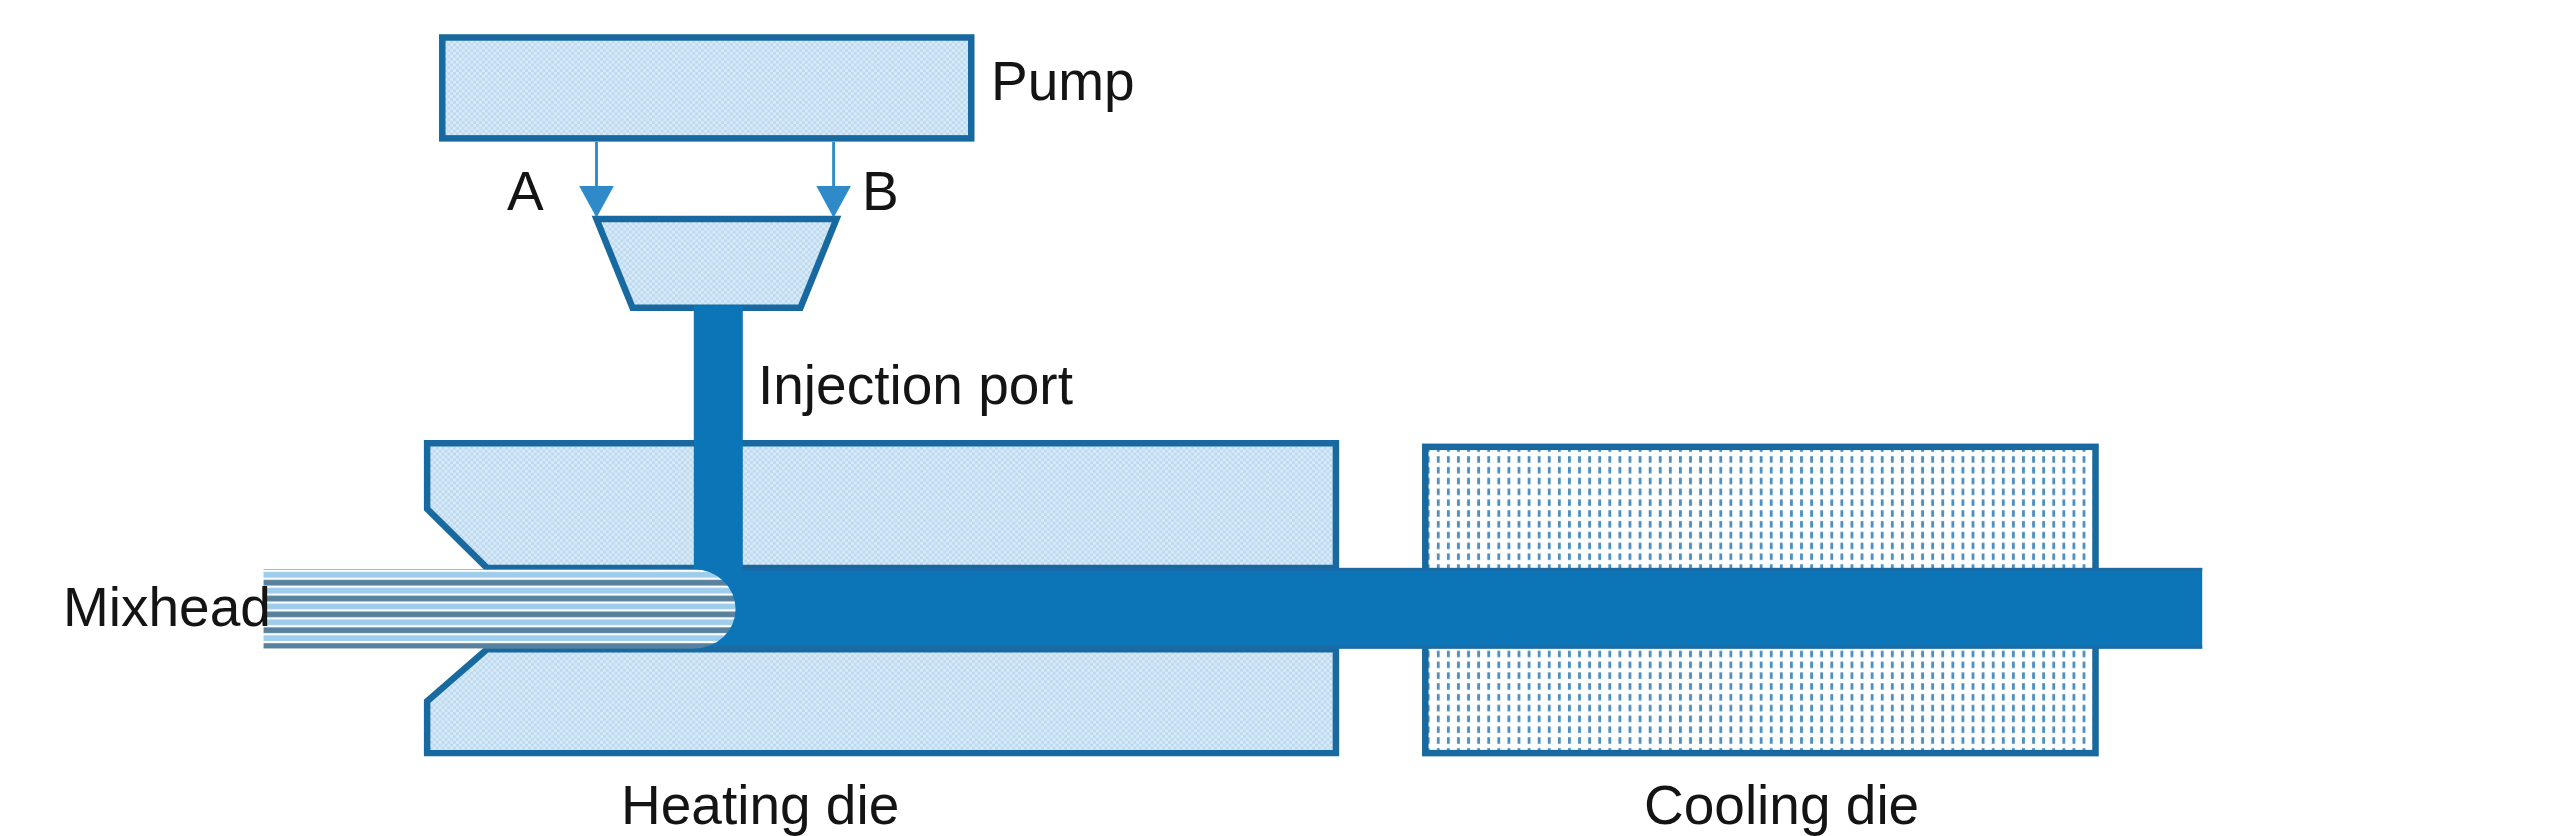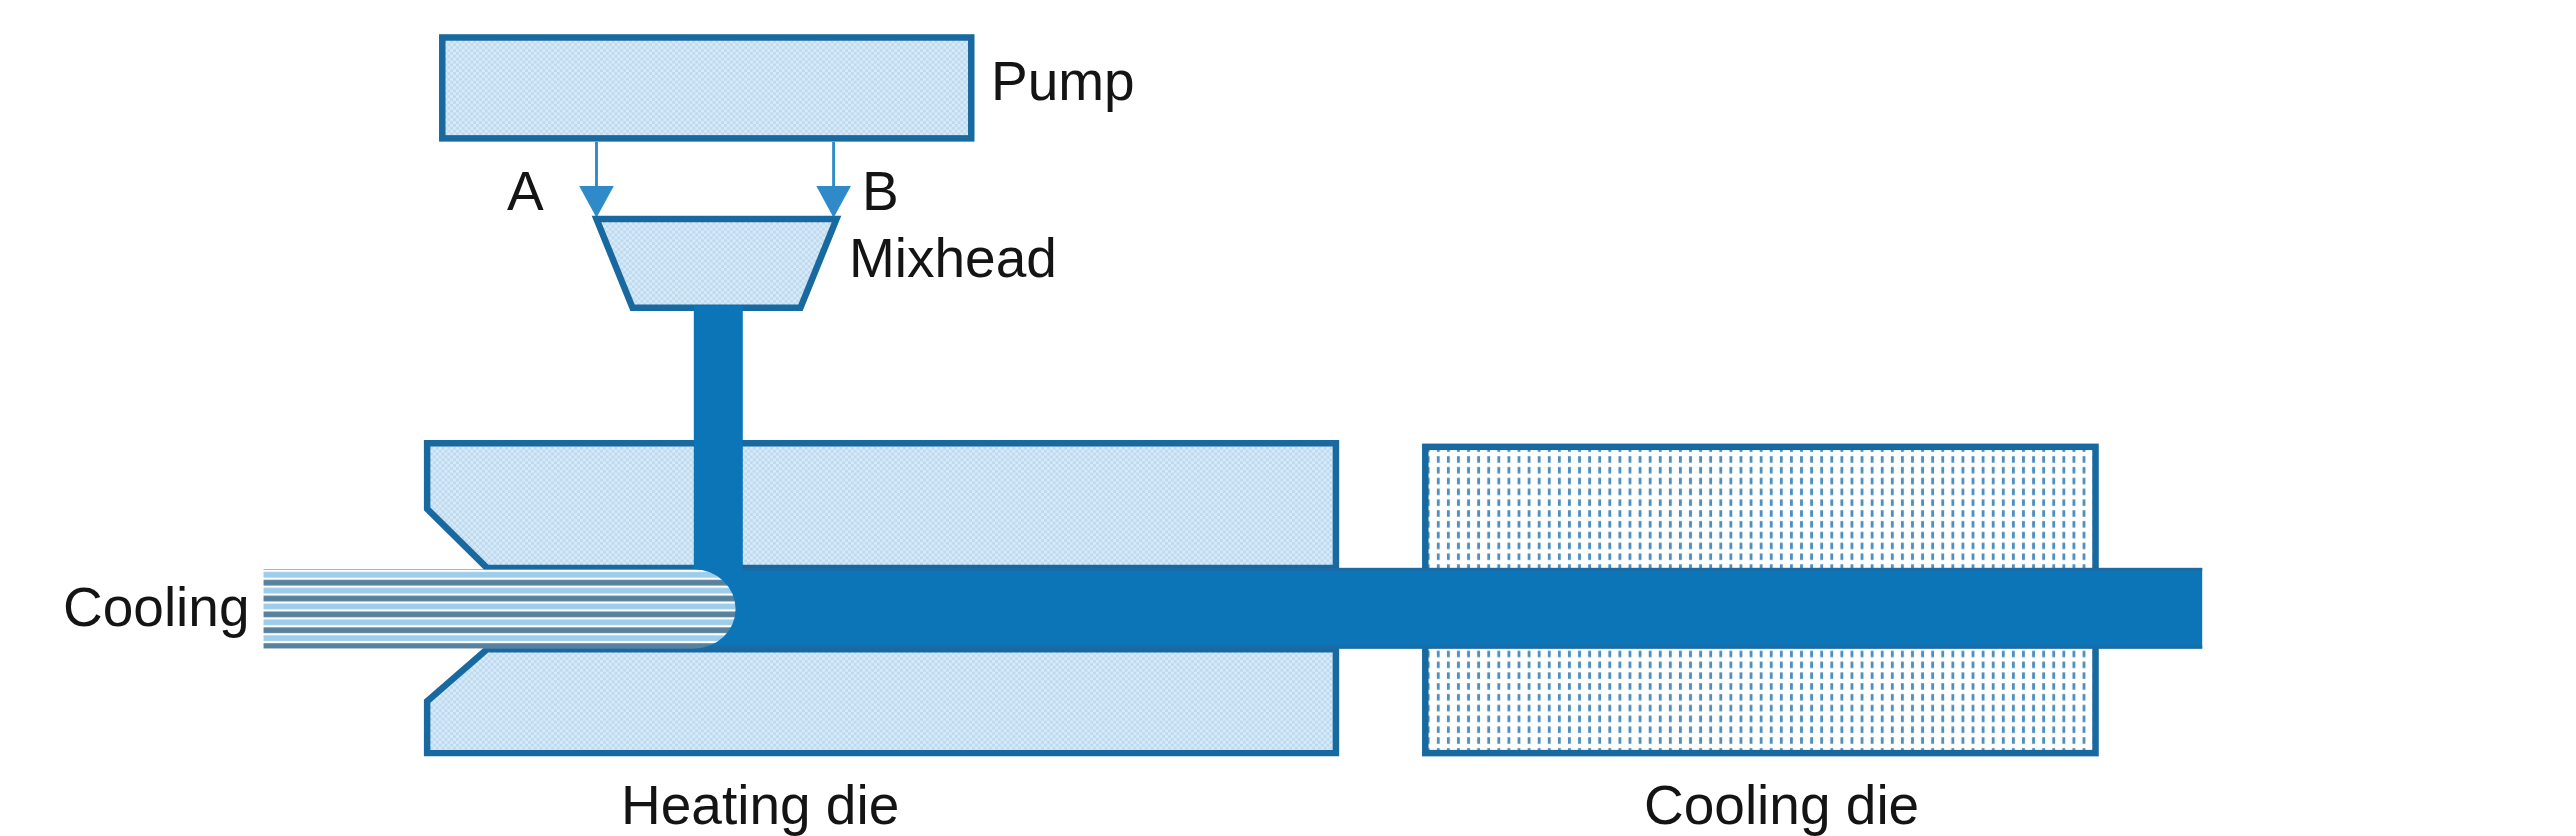--- a/index.html
+++ b/index.html
@@ -71,24 +71,24 @@
 
     <path d="M365,790 L962,790 A58,55 0 0 1 962,900 L365,900 Z" fill="url(#fiberstripes)"></path>
   </svg>
 
   <div class="lbl" style="left:991px;top:49px;">Pump</div>
 
   <div class="lbl" style="left:507px;top:159px;">A</div>
 
   <div class="lbl" style="left:862px;top:159px;">B</div>
 
-  <div class="lbl" style="left:849px;top:226px;">Mixhead</div>
 
+  <div class="lbl" style="left:758px;top:353px;">Injection port</div>
 
-  <div class="lbl" style="left:63px;top:575px;">Cooling</div>
+  <div class="lbl" style="left:63px;top:575px;">Mixhead</div>
 
   <div class="lbl" style="left:621px;top:773px;">Heating die</div>
 
   <div class="lbl" style="left:1644px;top:773px;">Cooling die</div>
 
 
 </div>
 
 
 </body></html>

